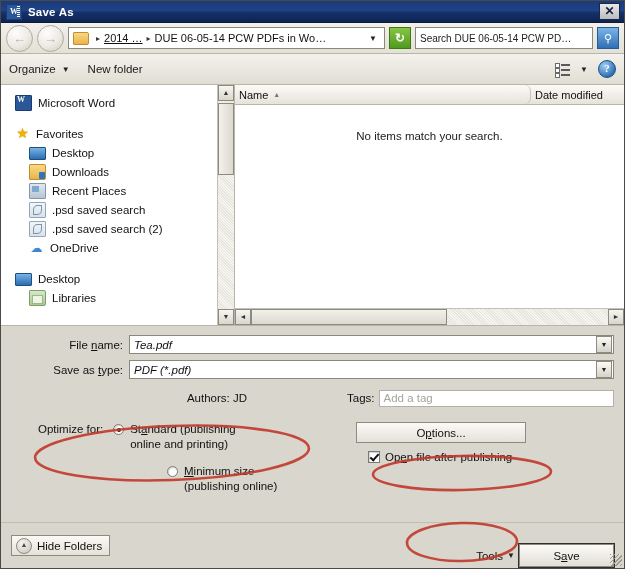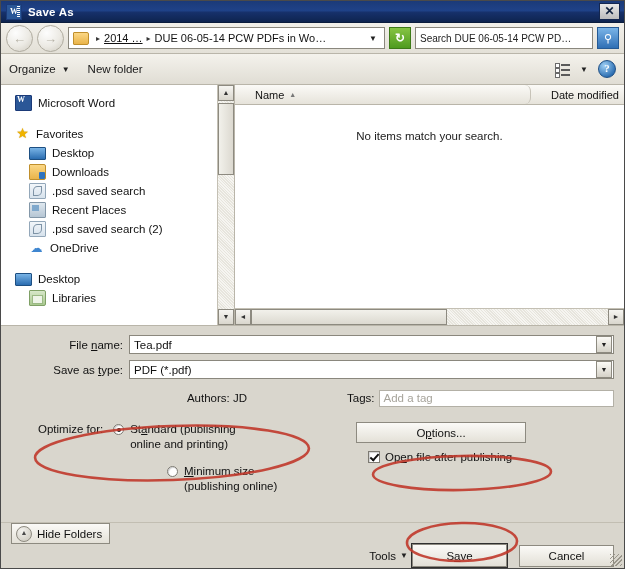--- a/index.html
+++ b/index.html
@@ -132,41 +132,41 @@
     position:absolute;top:18px;left:0;right:0;height:72px;box-sizing:border-box;
     background:linear-gradient(to right,#f2f1eb,#dcd9d0);border:1px solid #8d8a80;
   }
 
   .listpane{flex:1;box-sizing:border-box;border-left:1px solid #b9b5a9;display:flex;flex-direction:column;background:#fff;}
   .colhead{
     height:19px;display:flex;align-items:center;
     background:linear-gradient(to bottom,#fbfaf7,#e6e3da);border-bottom:1px solid #b9b5a9;
     font-size:11px;color:#111;
   }
-  .colhead .col{padding-left:20px;height:100%;display:flex;align-items:center;box-sizing:border-box;border-radius:6px;}
+  .colhead .col{padding-left:4px;height:100%;display:flex;align-items:center;box-sizing:border-box;border-radius:6px;}
   .col-name{flex:1;border-right:1px solid #c7c3b8;gap:5px;}
   .col-date{width:93px;}
   .sortarrow{font-size:7px;color:#777;}
   .emptymsg{flex:1;display:flex;justify-content:center;padding-top:25px;font-size:11.5px;color:#222;}
   .hscroll{height:16px;display:flex;background:#f0efe9;border-top:1px solid #c4c0b4;
     background-image:repeating-linear-gradient(45deg,#e7e5dd 0 1px,#f6f5f1 1px 2px);}
   .hsbtn{width:16px;box-sizing:border-box;background:linear-gradient(to bottom,#f6f5f1,#d9d6cd);
     border:1px solid #8d8a80;font-size:7px;line-height:13px;text-align:center;color:#333;}
   .hsthumb{width:196px;box-sizing:border-box;background:linear-gradient(to bottom,#f2f1eb,#dcd9d0);border:1px solid #8d8a80;}
 
   
   .form{position:relative;padding:8px 0 0 0;}
   .frow{display:flex;align-items:center;height:21px;margin-bottom:4px;}
   .flabel{width:128px;text-align:right;padding-right:6px;font-size:11.5px;color:#111;box-sizing:border-box;}
   u{text-decoration:underline;}
   .finput{
     flex:1;margin-right:10px;height:19px;box-sizing:border-box;background:#fff;
     border:1px solid #8a877d;display:flex;align-items:center;font-size:11.5px;color:#111;
   }
-  .finput .val{padding-left:4px;flex:1;}
+  .finput .val{padding-left:4px;flex:1;font-style:italic;}
   .ddbtn{
     width:16px;height:17px;box-sizing:border-box;margin:0 1px 0 0;
     background:linear-gradient(to bottom,#fbfaf6,#d5d2c8);border:1px solid #8d8a80;
     font-size:7px;line-height:15px;text-align:center;color:#222;
   }
   .metarow{display:flex;align-items:center;height:20px;margin-top:8px;font-size:11.5px;color:#111;}
   .authors{width:250px;text-align:right;padding-right:4px;box-sizing:border-box;}
   .tagslabel{margin-left:96px;}
   .tagsbox{
     flex:1;margin:0 10px 0 4px;height:17px;box-sizing:border-box;background:#fff;
@@ -203,21 +203,21 @@
     margin-right:5px;position:relative;flex:none;box-shadow:inset 1px 1px 1px rgba(0,0,0,.18);
   }
   .chk.on::after{
     content:"";position:absolute;left:3px;top:0px;width:3px;height:7px;
     border:solid #111;border-width:0 2px 2px 0;transform:rotate(42deg);
   }
 
   
   .footer{
     position:absolute;left:0;right:0;bottom:0;height:46px;
-    display:flex;padding:0 10px;
+    display:flex;align-items:center;padding:0 10px;
     border-top:1px solid #c2beb2;box-sizing:border-box;
   }
   .hidefolders{
     height:21px;box-sizing:border-box;display:flex;align-items:center;gap:5px;padding:0 7px 0 4px;
     background:linear-gradient(to bottom,#fbfaf7,#e4e1d8);border:1px solid #8d8a80;
     font-size:11.5px;color:#111;
   }
   .upcircle{
     width:14px;height:14px;border-radius:50%;flex:none;
     background:radial-gradient(circle at 35% 30%,#f4f3ef,#c9c5ba);
@@ -308,26 +308,26 @@
       </div>
       <div class="navrow indent">
         <span class="ico ico-monitor"></span>
         <span class="lbl">Desktop</span>
       </div>
       <div class="navrow indent">
         <span class="ico ico-dl"></span>
         <span class="lbl">Downloads</span>
       </div>
       <div class="navrow indent">
+        <span class="ico ico-recent"></span>
+        <span class="lbl">Recent Places</span>
+      </div>
+      <div class="navrow indent">
         <span class="ico ico-psd"></span>
         <span class="lbl">.psd saved search</span>
-      </div>
-      <div class="navrow indent">
-        <span class="ico ico-recent"></span>
-        <span class="lbl">Recent Places</span>
       </div>
       <div class="navrow indent">
         <span class="ico ico-psd"></span>
         <span class="lbl">.psd saved search (2)</span>
       </div>
       <div class="navrow indent">
         <span class="ico ico-cloud">☁</span>
         <span class="lbl">OneDrive</span>
       </div>
       <div class="gap"></div>
@@ -423,21 +423,20 @@
       <span>Hide Folders</span>
     </div>
     <div class="foot-right">
       <span class="toolslabel">Tools</span>
       <span class="caret">▼</span>
       <div class="savebtn">
           <span>S</span>
           <u>a</u>
           <span>ve</span>
         </div>
-      <div class="cancelbtn">Cancel</div>
     </div>
     <div class="grip"></div>
   </div>
 
   <svg class="annot" style="left:26px;top:420px;" width="290" height="64" viewBox="0 0 290 64">
     <ellipse cx="145" cy="32" rx="137" ry="27" transform="rotate(-2 145 32)"></ellipse>
   </svg>
   <svg class="annot" style="left:366px;top:450px;" width="190" height="44" viewBox="0 0 190 44">
     <ellipse cx="95" cy="22" rx="89" ry="17" transform="rotate(-1 95 22)"></ellipse>
   </svg>

